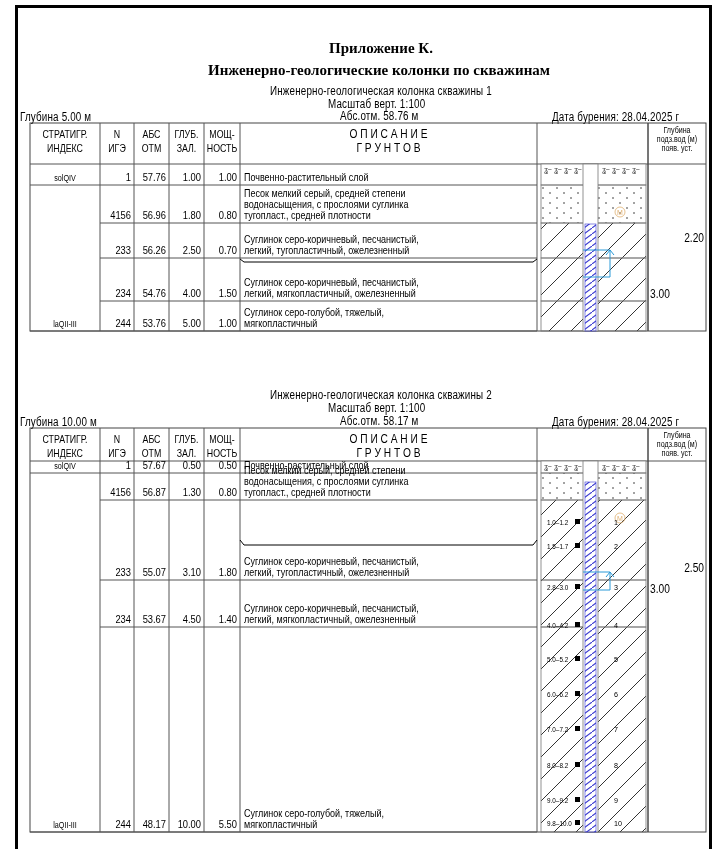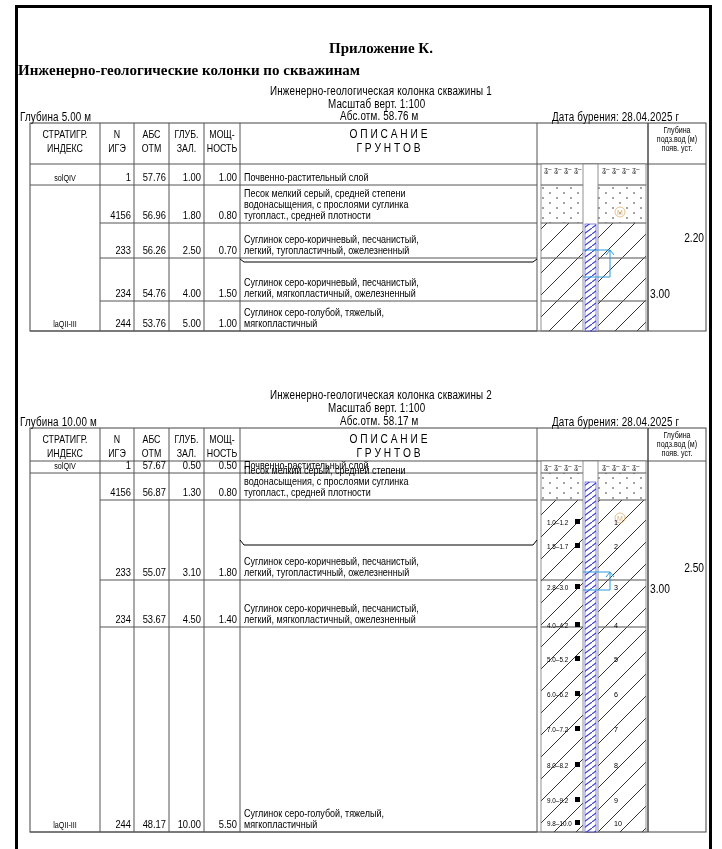--- a/index.html
+++ b/index.html
@@ -1,21 +1,21 @@
 <!DOCTYPE html>
 <html><head>
 <meta charset="utf-8">
 <style>
   html,body{margin:0;padding:0;background:#fff;}
   body{width:722px;height:849px;position:relative;overflow:hidden;font-family:"Liberation Sans Narrow","Liberation Sans",sans-serif;color:#000;}
   .frame{position:absolute;left:15px;top:5px;width:697px;height:860px;border:3px solid #000;border-bottom:none;box-sizing:border-box;}
   .abs{position:absolute;white-space:nowrap;}
   .title1{left:16px;width:722px;text-align:center;top:40px;font-family:"Liberation Serif",serif;font-weight:bold;font-size:15px;}
   .title1 span{position:relative;left:4px;}
-  .title2{left:0;width:722px;top:62px;font-family:"Liberation Serif",serif;font-weight:bold;font-size:15px;}
+  .title2{left:0;width:722px;text-align:center;top:62px;font-family:"Liberation Serif",serif;font-weight:bold;font-size:15px;}
   .title2 span{position:relative;left:18px;}
   .cad{font-family:"Liberation Sans",sans-serif;font-size:11px;transform:scaleX(0.82);transform-origin:left top;letter-spacing:0.2px;}
   svg text{font-family:"Liberation Sans",sans-serif;}
 </style>
 </head>
 <body>
 
 <div class="frame"></div>
 
 <div class="abs title1"><span>Приложение К.</span></div>

